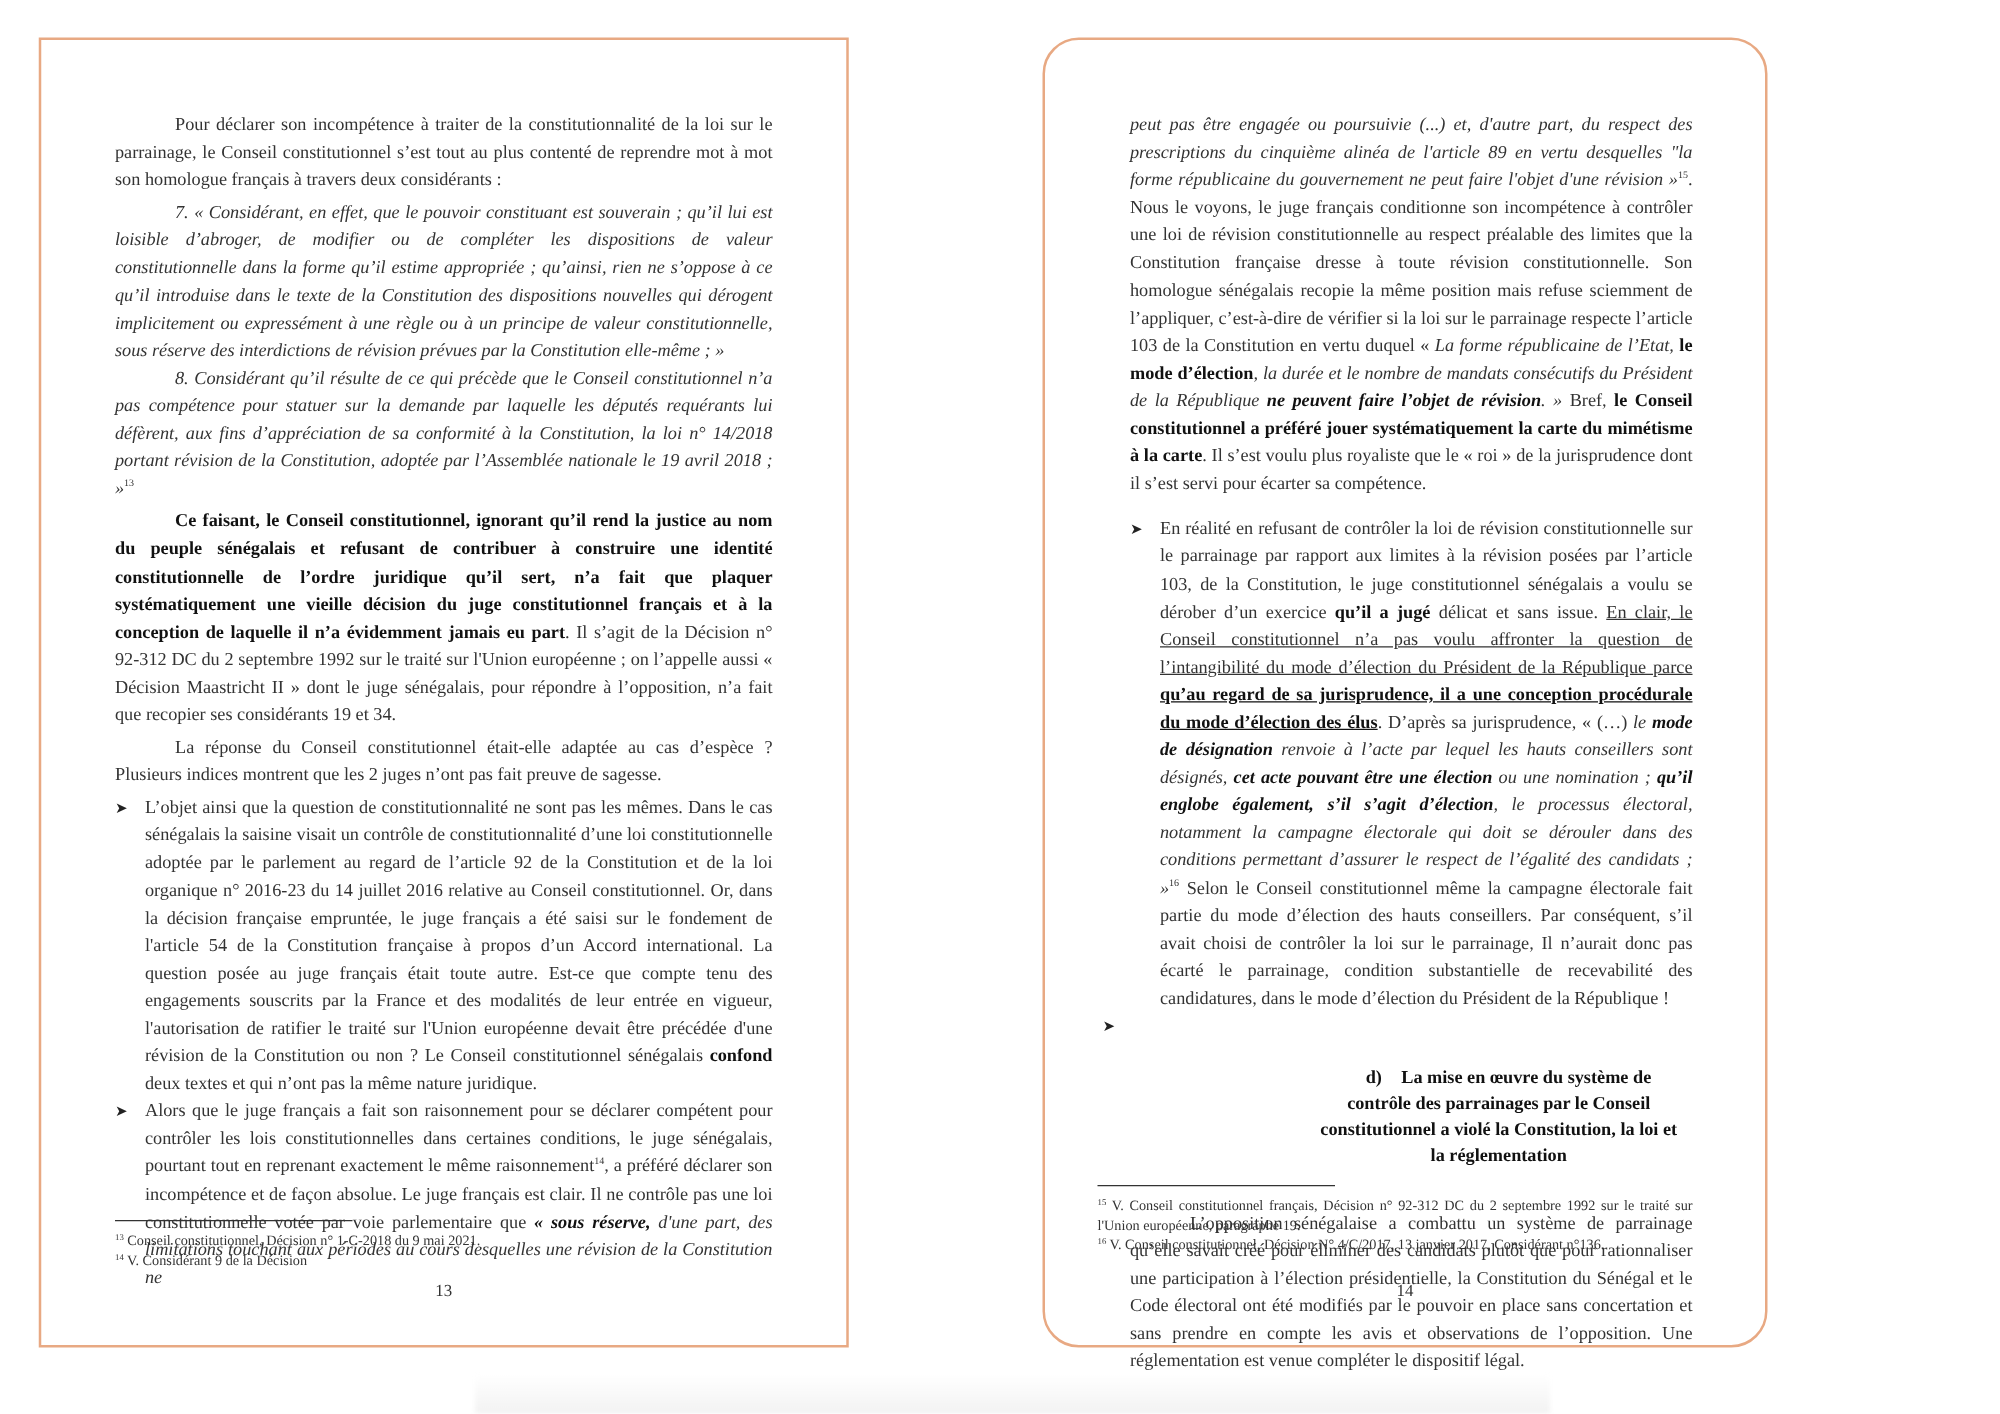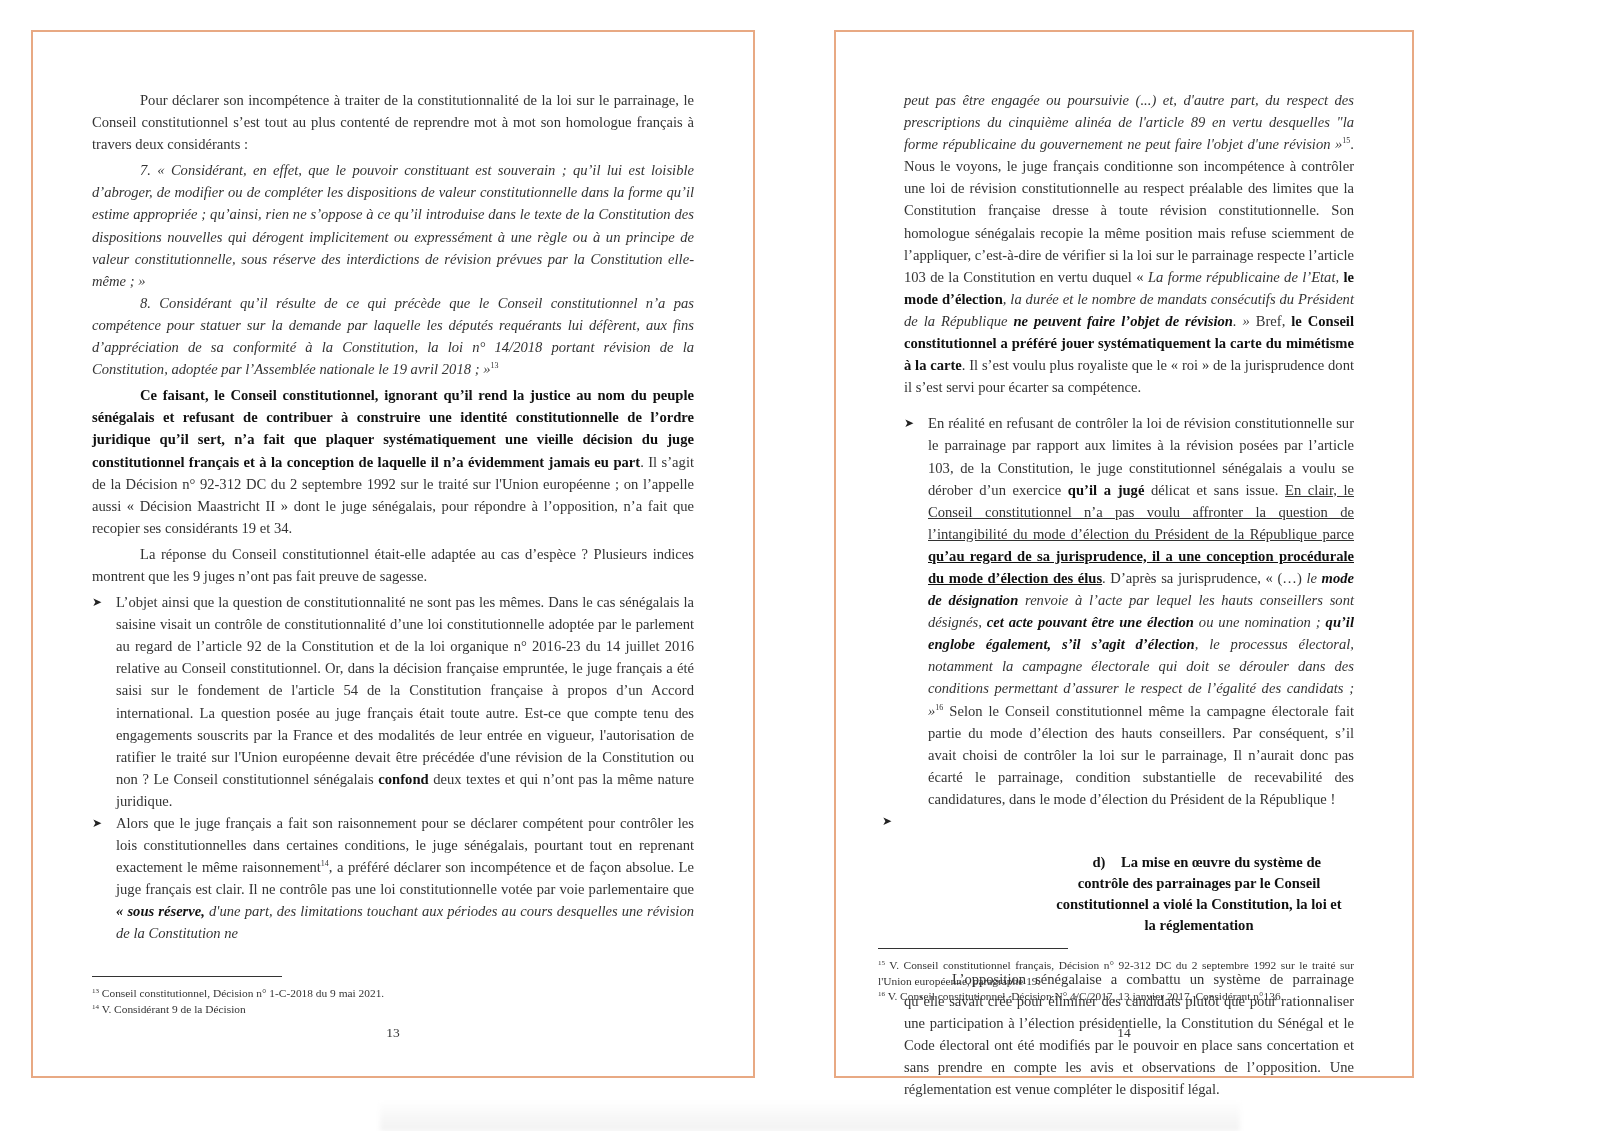--- a/index.html
+++ b/index.html
@@ -13,22 +13,22 @@
     position: absolute; left: 380px; top: 1100px; width: 860px; height: 31px;
     background: linear-gradient(to bottom, #ffffff, #f2f2f2);
     filter: blur(2px);
   }
   .page {
     position: absolute; top: 30px; height: 1048px;
     border: 2px solid #e8a983;
     background: #fff;
     box-sizing: border-box;
   }
-  #page-left { left: 31px; width: 724px; }
-  #page-right { left: 834px; width: 580px; }
+  #page-left { left: 31px; width: 648px; }
+  #page-right { left: 834px; width: 580px; border-radius: 29px; }
   .content {
     position: absolute; left: 59px; right: 59px; top: 57px;
     font-size: 14.6px; line-height: 22.1px; text-align: justify;
     color: #333;
   }
   #page-right .content { left: 68px; right: 58px; top: 57px; }
   p { margin: 0; }
   .indent { text-indent: 48px; }
   .gap { margin-top: 4px; }
   .gap-lg { margin-top: 14px; }
@@ -69,21 +69,21 @@
 <body>
 
 <div class="shadow-strip"></div>
 
 <div class="page" id="page-left">
   <div class="content">
       <p class="indent"><span class="">Pour déclarer son incompétence à traiter de la constitutionnalité de la loi sur le parrainage, le Conseil constitutionnel s’est tout au plus contenté de reprendre mot à mot son homologue français à travers deux considérants :</span></p>
       <p class="indent gap"><span class="i">7. « Considérant, en effet, que le pouvoir constituant est souverain ; qu’il lui est loisible d’abroger, de modifier ou de compléter les dispositions de valeur constitutionnelle dans la forme qu’il estime appropriée ; qu’ainsi, rien ne s’oppose à ce qu’il introduise dans le texte de la Constitution des dispositions nouvelles qui dérogent implicitement ou expressément à une règle ou à un principe de valeur constitutionnelle, sous réserve des interdictions de révision prévues par la Constitution elle-même ; »</span></p>
       <p class="indent"><span class="i">8. Considérant qu’il résulte de ce qui précède que le Conseil constitutionnel n’a pas compétence pour statuer sur la demande par laquelle les députés requérants lui défèrent, aux fins d’appréciation de sa conformité à la Constitution, la loi n° 14/2018 portant révision de la Constitution, adoptée par l’Assemblée nationale le 19 avril 2018 ; »</span><sup>13</sup></p>
       <p class="indent gap"><span class="b">Ce faisant, le Conseil constitutionnel, ignorant qu’il rend la justice au nom du peuple sénégalais et refusant de contribuer à construire une identité constitutionnelle de l’ordre juridique qu’il sert, n’a fait que plaquer systématiquement une vieille décision du juge constitutionnel français et à la conception de laquelle il n’a évidemment jamais eu part</span><span class="">. Il s’agit de la Décision n° 92-312 DC du 2 septembre 1992 sur le traité sur l'Union européenne ; on l’appelle aussi « Décision Maastricht II » dont le juge sénégalais, pour répondre à l’opposition, n’a fait que recopier ses considérants 19 et 34.</span></p>
-      <p class="indent gap"><span class="">La réponse du Conseil constitutionnel était-elle adaptée au cas d’espèce ? Plusieurs indices montrent que les 9 juges n’ont pas fait preuve de sagesse.</span></p>
+      <p class="indent gap"><span class="">La réponse du Conseil constitutionnel était-elle adaptée au cas d’espèce ? Plusieurs indices montrent que les 2 juges n’ont pas fait preuve de sagesse.</span></p>
       <p class="bullet gap"><span class="arrow">➤</span><span class="">L’objet ainsi que la question de constitutionnalité ne sont pas les mêmes. Dans le cas sénégalais la saisine visait un contrôle de constitutionnalité d’une loi constitutionnelle adoptée par le parlement au regard de l’article 92 de la Constitution et de la loi organique n° 2016-23 du 14 juillet 2016 relative au Conseil constitutionnel. Or, dans la décision française empruntée, le juge français a été saisi sur le fondement de l'article 54 de la Constitution française à propos d’un Accord international. La question posée au juge français était toute autre. Est-ce que compte tenu des engagements souscrits par la France et des modalités de leur entrée en vigueur, l'autorisation de ratifier le traité sur l'Union européenne devait être précédée d'une révision de la Constitution ou non ? Le Conseil constitutionnel sénégalais </span><span class="b">confond</span><span class=""> deux textes et qui n’ont pas la même nature juridique.</span></p>
       <p class="bullet"><span class="arrow">➤</span><span class="">Alors que le juge français a fait son raisonnement pour se déclarer compétent pour contrôler les lois constitutionnelles dans certaines conditions, le juge sénégalais, pourtant tout en reprenant exactement le même raisonnement</span><sup>14</sup><span class="">, a préféré déclarer son incompétence et de façon absolue. Le juge français est clair. Il ne contrôle pas une loi constitutionnelle votée par voie parlementaire que </span><span class="b i">« sous réserve,</span><span class="i"> d'une part, des limitations touchant aux périodes au cours desquelles une révision de la Constitution ne</span></p>
     </div>
   <div class="footnote-rule"></div>
   <div class="footnotes">
       <div><sup>13</sup><span> Conseil constitutionnel, Décision n° 1-C-2018 du 9 mai 2021.</span></div>
       <div><sup>14</sup><span> V. Considérant 9 de la Décision</span></div>
     </div>
   <div class="page-number">13</div>
 </div>

